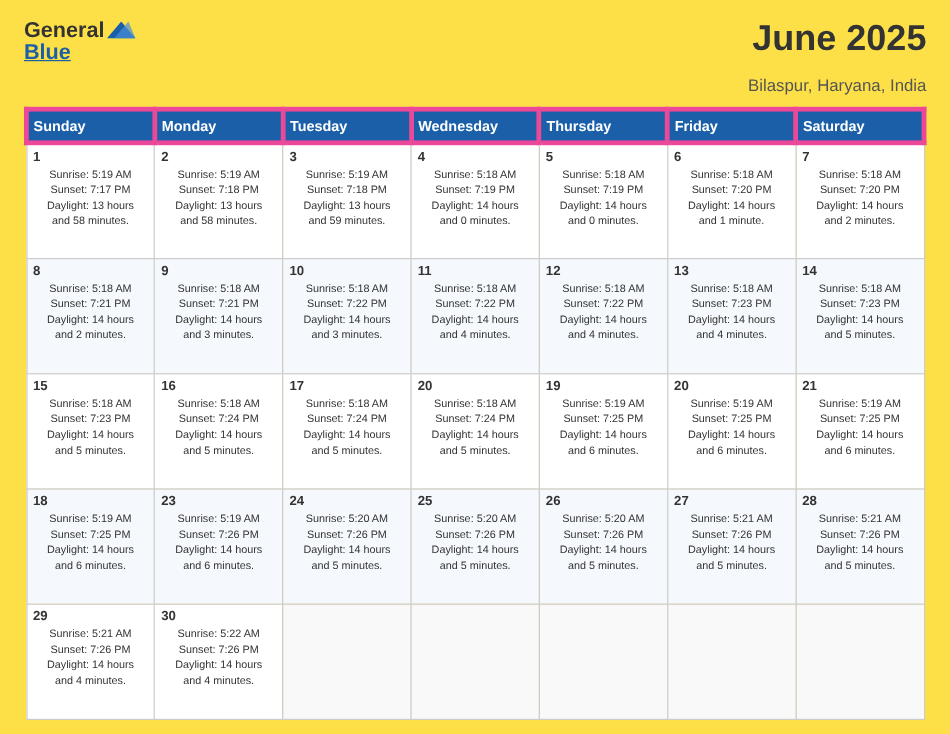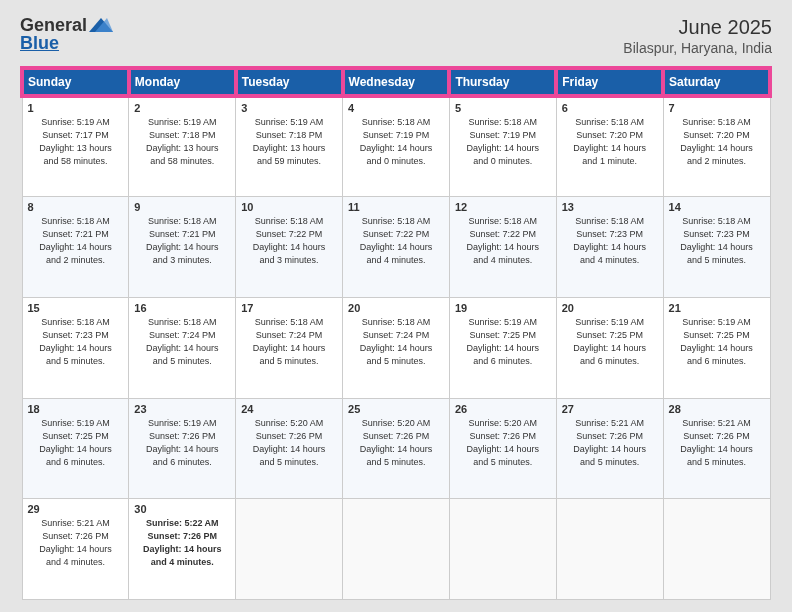--- a/index.html
+++ b/index.html
@@ -6,21 +6,21 @@
     body {
       width: 792px;
       height: 612px;
       font-family: Arial, sans-serif;
       background: #fff;
       overflow: hidden;
     }
     .page {
       width: 792px;
       height: 612px;
-      background: #e5e5e5;
+      background: #fde047;
       padding: 16px 20px 12px 20px;
       display: flex;
       flex-direction: column;
     }
     .header {
       display: flex;
       justify-content: space-between;
       align-items: flex-start;
       margin-bottom: 10px;
     }
@@ -42,29 +42,29 @@
       margin-left: 2px;
     }
     .logo-row {
       display: flex;
       align-items: center;
     }
     .title-block {
       text-align: right;
     }
     .main-title {
-      font-size: 20px;
-      font-weight: normal;
+      font-size: 30px;
+      font-weight: bold;
       color: #333;
       line-height: 1.1;
     }
     .subtitle {
       font-size: 14px;
       color: #555;
-      margin-top: 2px;
+      margin-top: 14px;
     }
     .calendar {
       width: 100%;
       border-collapse: collapse;
       flex: 1;
       table-layout: fixed;
     }
     .calendar thead tr th {
       background: #1a5fa8;
       color: #fff;
@@ -343,21 +343,21 @@
         <tr>
           <td>
             <span class="day-num">29</span>
             <div class="day-info" style="white-space: pre-line;">Sunrise: 5:21 AM
 Sunset: 7:26 PM
 Daylight: 14 hours
 and 4 minutes.</div>
           </td>
           <td>
             <span class="day-num">30</span>
-            <div class="day-info" style="white-space: pre-line; font-weight: bold;">Sunrise: 5:22 AM
+            <div class="day-info" style="white-space: pre-line;">Sunrise: 5:22 AM
 Sunset: 7:26 PM
 Daylight: 14 hours
 and 4 minutes.</div>
           </td>
           <td class="empty-cell"></td>
           <td class="empty-cell"></td>
           <td class="empty-cell"></td>
           <td class="empty-cell"></td>
           <td class="empty-cell"></td>
         </tr>

